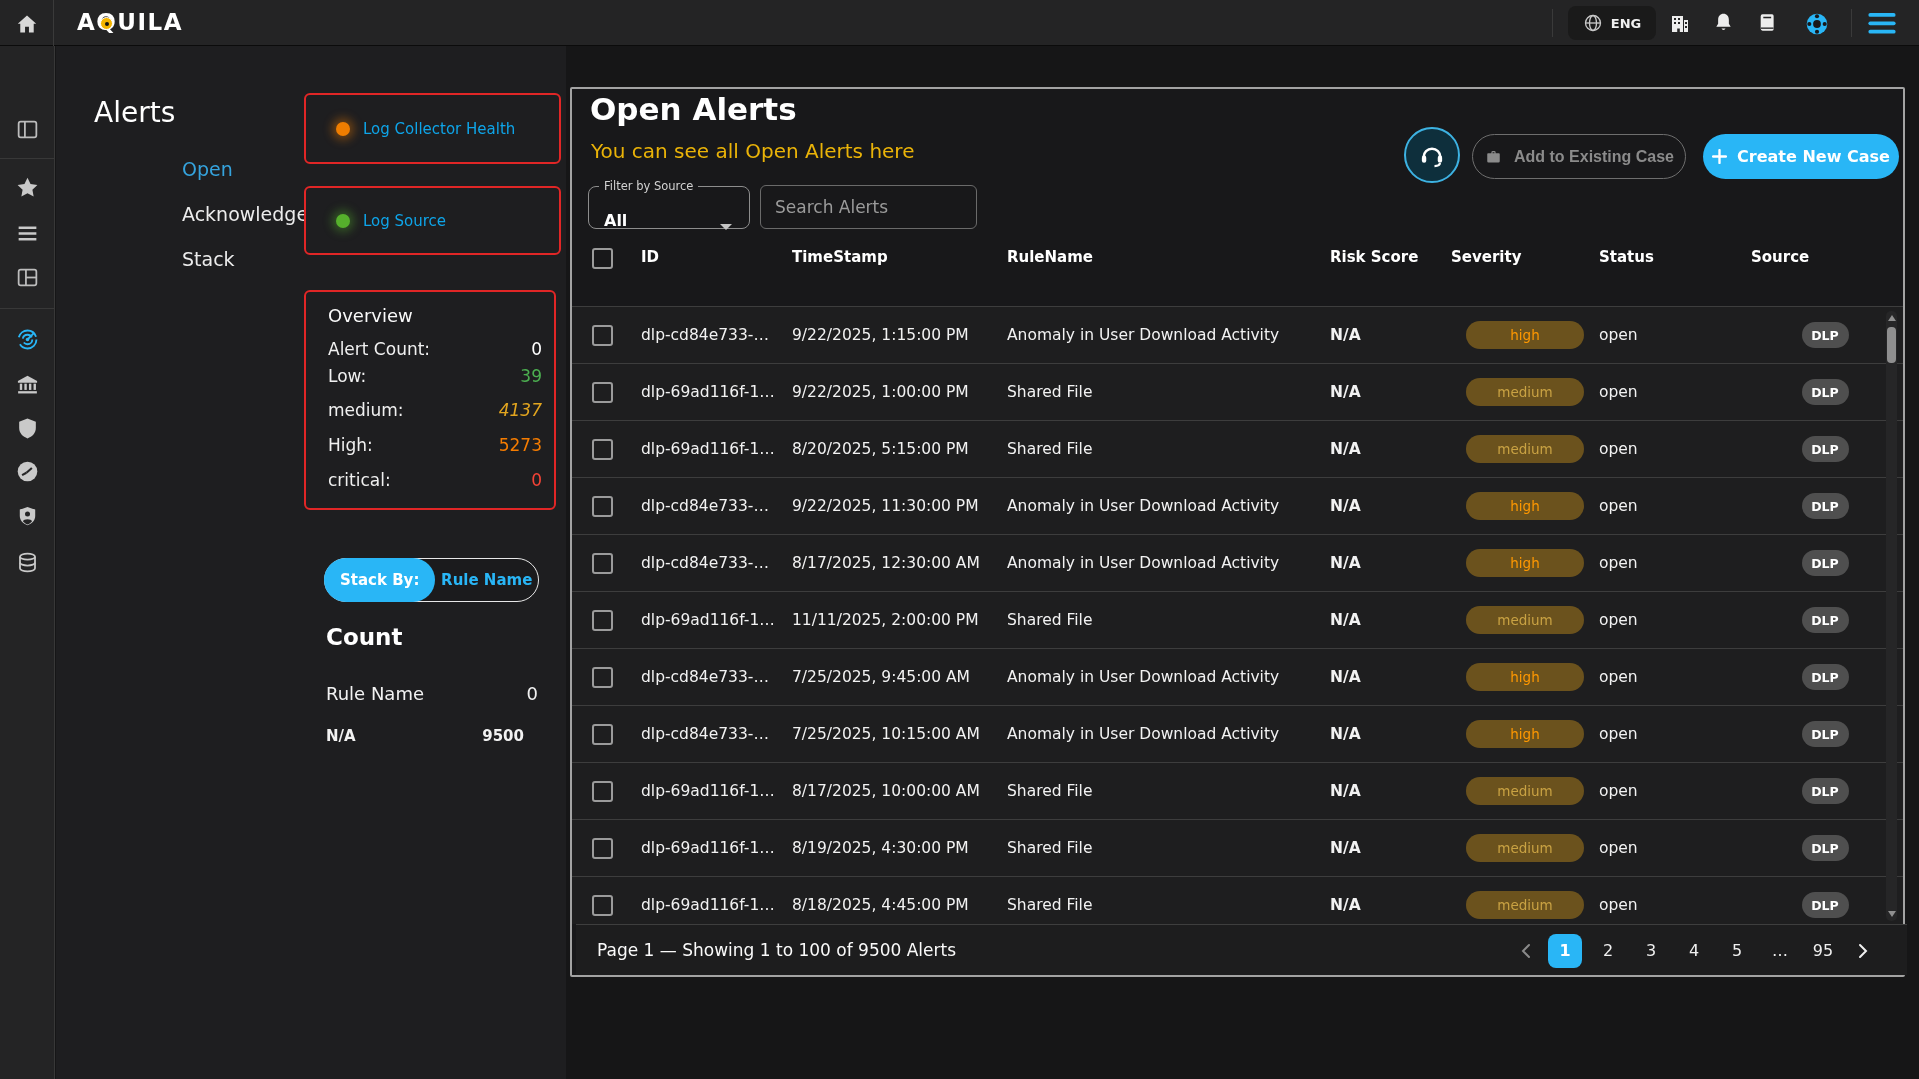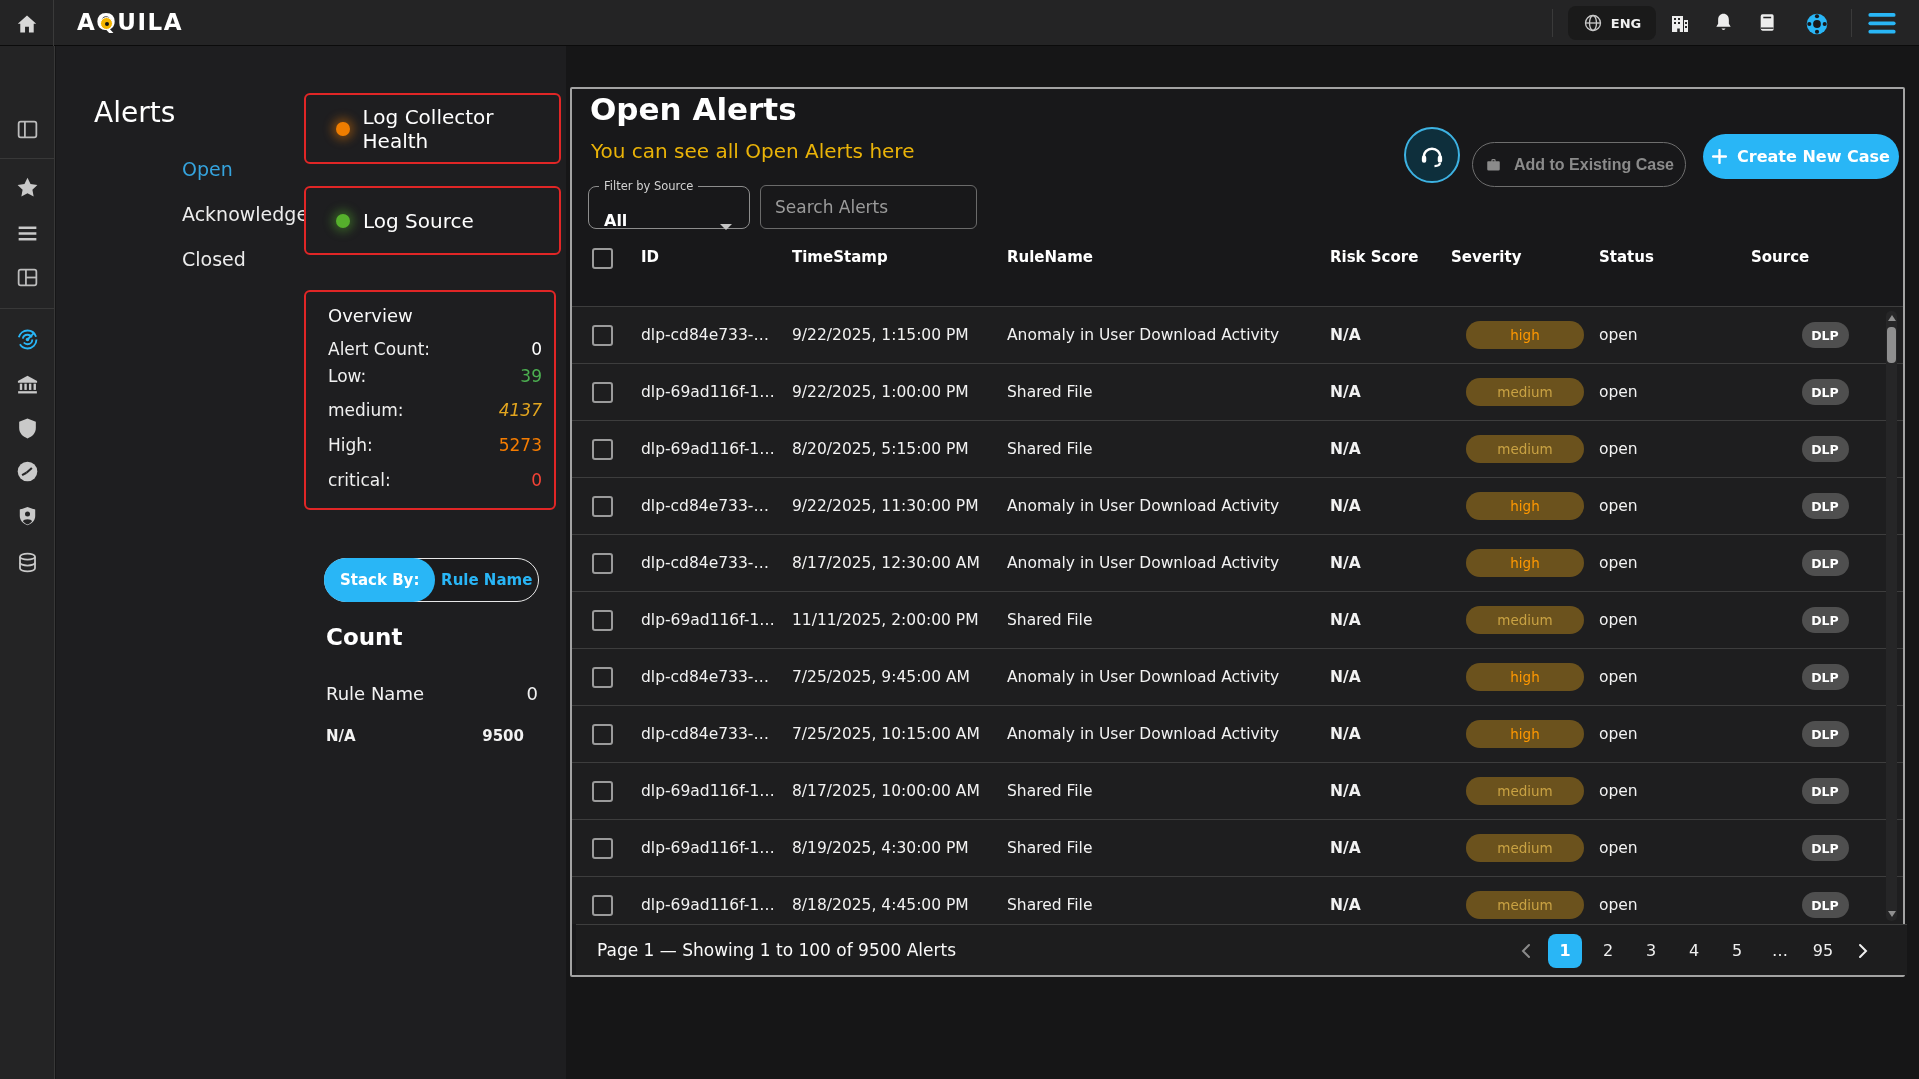--- a/index.html
+++ b/index.html
@@ -33,21 +33,21 @@
   
   .leftpanel { position:absolute; left:56px; top:46px; width:510px; height:1033px; background:#1e1e20; }
   .alerts-title { position:absolute; left:94px; top:96px; font-size:28px; font-weight:normal; color:#fff; }
   .nav-item { position:absolute; left:126px; font-size:19px; color:#ececec; cursor:pointer; }
   .nav-item.active { color:#35a3dd; }
 
   .redbox { position:absolute; border:2px solid #e12626; border-radius:6px; background:#1e1e20; }
   .statusline { position:absolute; left:30px; top:50%; transform:translateY(-50%); display:flex;
                 align-items:center; gap:13px; }
   .dot { width:14px; height:14px; border-radius:50%; }
-  .statuslabel { color:#ffffff; font-size:20px; }
+  .statuslabel { color:#0ea5e9; font-size:15px; }
 
   .ov-title { position:absolute; left:22px; top:13px; font-size:18px; color:#fafafa; }
   .ov-row { position:absolute; left:22px; width:214px; display:flex; justify-content:space-between;
             color:#f0f0f0; font-size:17px; }
 
   .stackby { position:absolute; left:324px; top:558px; width:215px; height:44px; border:1px solid #e8e8e8;
              border-radius:22px; display:flex; align-items:center; background:#1b1b1d; cursor:pointer; }
   .stackby .seg-on { height:44px; padding:0 16px; border-radius:22px; background:#29b6f6; color:#fff;
              font-size:15px; font-weight:bold; display:flex; align-items:center; margin-left:-1px; }
   .stackby .seg-off { flex:1; text-align:center; color:#29b6f6; font-size:15px; font-weight:bold; }
@@ -70,21 +70,21 @@
   .search-input { position:absolute; left:188px; top:96px; width:217px; height:44px; background:transparent;
                   border:1px solid #6a6a6a; border-radius:6px; color:#eee; font-size:17px; padding:0 14px;
                   font-family:"DejaVu Sans","Liberation Sans",sans-serif; outline:none; }
   .search-input::placeholder { color:#9b9b9b; }
 
   .headset-btn { position:absolute; left:832px; top:38px; width:56px; height:56px; border-radius:50%;
                  background:#0e2f3c; border:2px solid #3db2e2; display:flex; align-items:center;
                  justify-content:center; cursor:pointer; }
   .btn-outline { position:absolute; left:900px; top:45px; width:214px; height:45px; border:1px solid #6e6e6e;
                  border-radius:23px; display:flex; align-items:center; justify-content:center; gap:11px;
-                 color:#8b8b8b; font-size:16px; font-weight:bold; background:transparent; cursor:default;margin-top:8px; }
+                 color:#8b8b8b; font-size:16px; font-weight:bold; background:transparent; cursor:default; }
   .btn-primary { position:absolute; left:1131px; top:45px; width:196px; height:45px; border:none;
                  border-radius:23px; background:#29b6f6; color:#fff; font-size:16px; font-weight:bold;
                  display:flex; align-items:center; justify-content:center; gap:10px; cursor:pointer;
                  font-family:"DejaVu Sans","Liberation Sans",sans-serif; }
 
   
   .thead { position:absolute; left:0; top:159px; width:1331px; height:59px; display:flex;
            align-items:flex-start; border-bottom:1px solid #3d3d3d; color:#fff; font-size:15px;
            font-weight:bold; }
   .tbody { position:absolute; left:0; top:218px; width:1331px; height:617px; overflow:hidden;
@@ -263,21 +263,21 @@
           <path d="M4.8 6.4v5.6c0 1.6 3.2 2.9 7.2 2.9s7.2-1.3 7.2-2.9V6.4"></path>
           <path d="M4.8 12v5.6c0 1.6 3.2 2.9 7.2 2.9s7.2-1.3 7.2-2.9V12"></path>
         </svg>
     </div>
   </div>
 
   <div class="leftpanel">
     <div class="alerts-title" style="left:38px;top:50px;position:absolute;">Alerts</div>
     <div class="nav-item active" style="top:112px">Open</div>
     <div class="nav-item" style="top:157px">Acknowledged</div>
-    <div class="nav-item" style="top:202px">Closed</div>
+    <div class="nav-item" style="top:202px">Stack</div>
 
     <div class="redbox" style="left:248px;top:47px;width:257px;height:71px">
       <div class="statusline">
         <span class="dot" style="background: rgb(239, 125, 0); box-shadow: rgba(239, 125, 0, 0.4) 0px 0px 10px 4px;"></span>
         <span class="statuslabel">Log Collector Health</span>
       </div>
     </div>
     <div class="redbox" style="left:248px;top:140px;width:257px;height:69px">
       <div class="statusline">
         <span class="dot" style="background: rgb(86, 176, 44); box-shadow: rgba(86, 176, 44, 0.4) 0px 0px 10px 4px;"></span>

